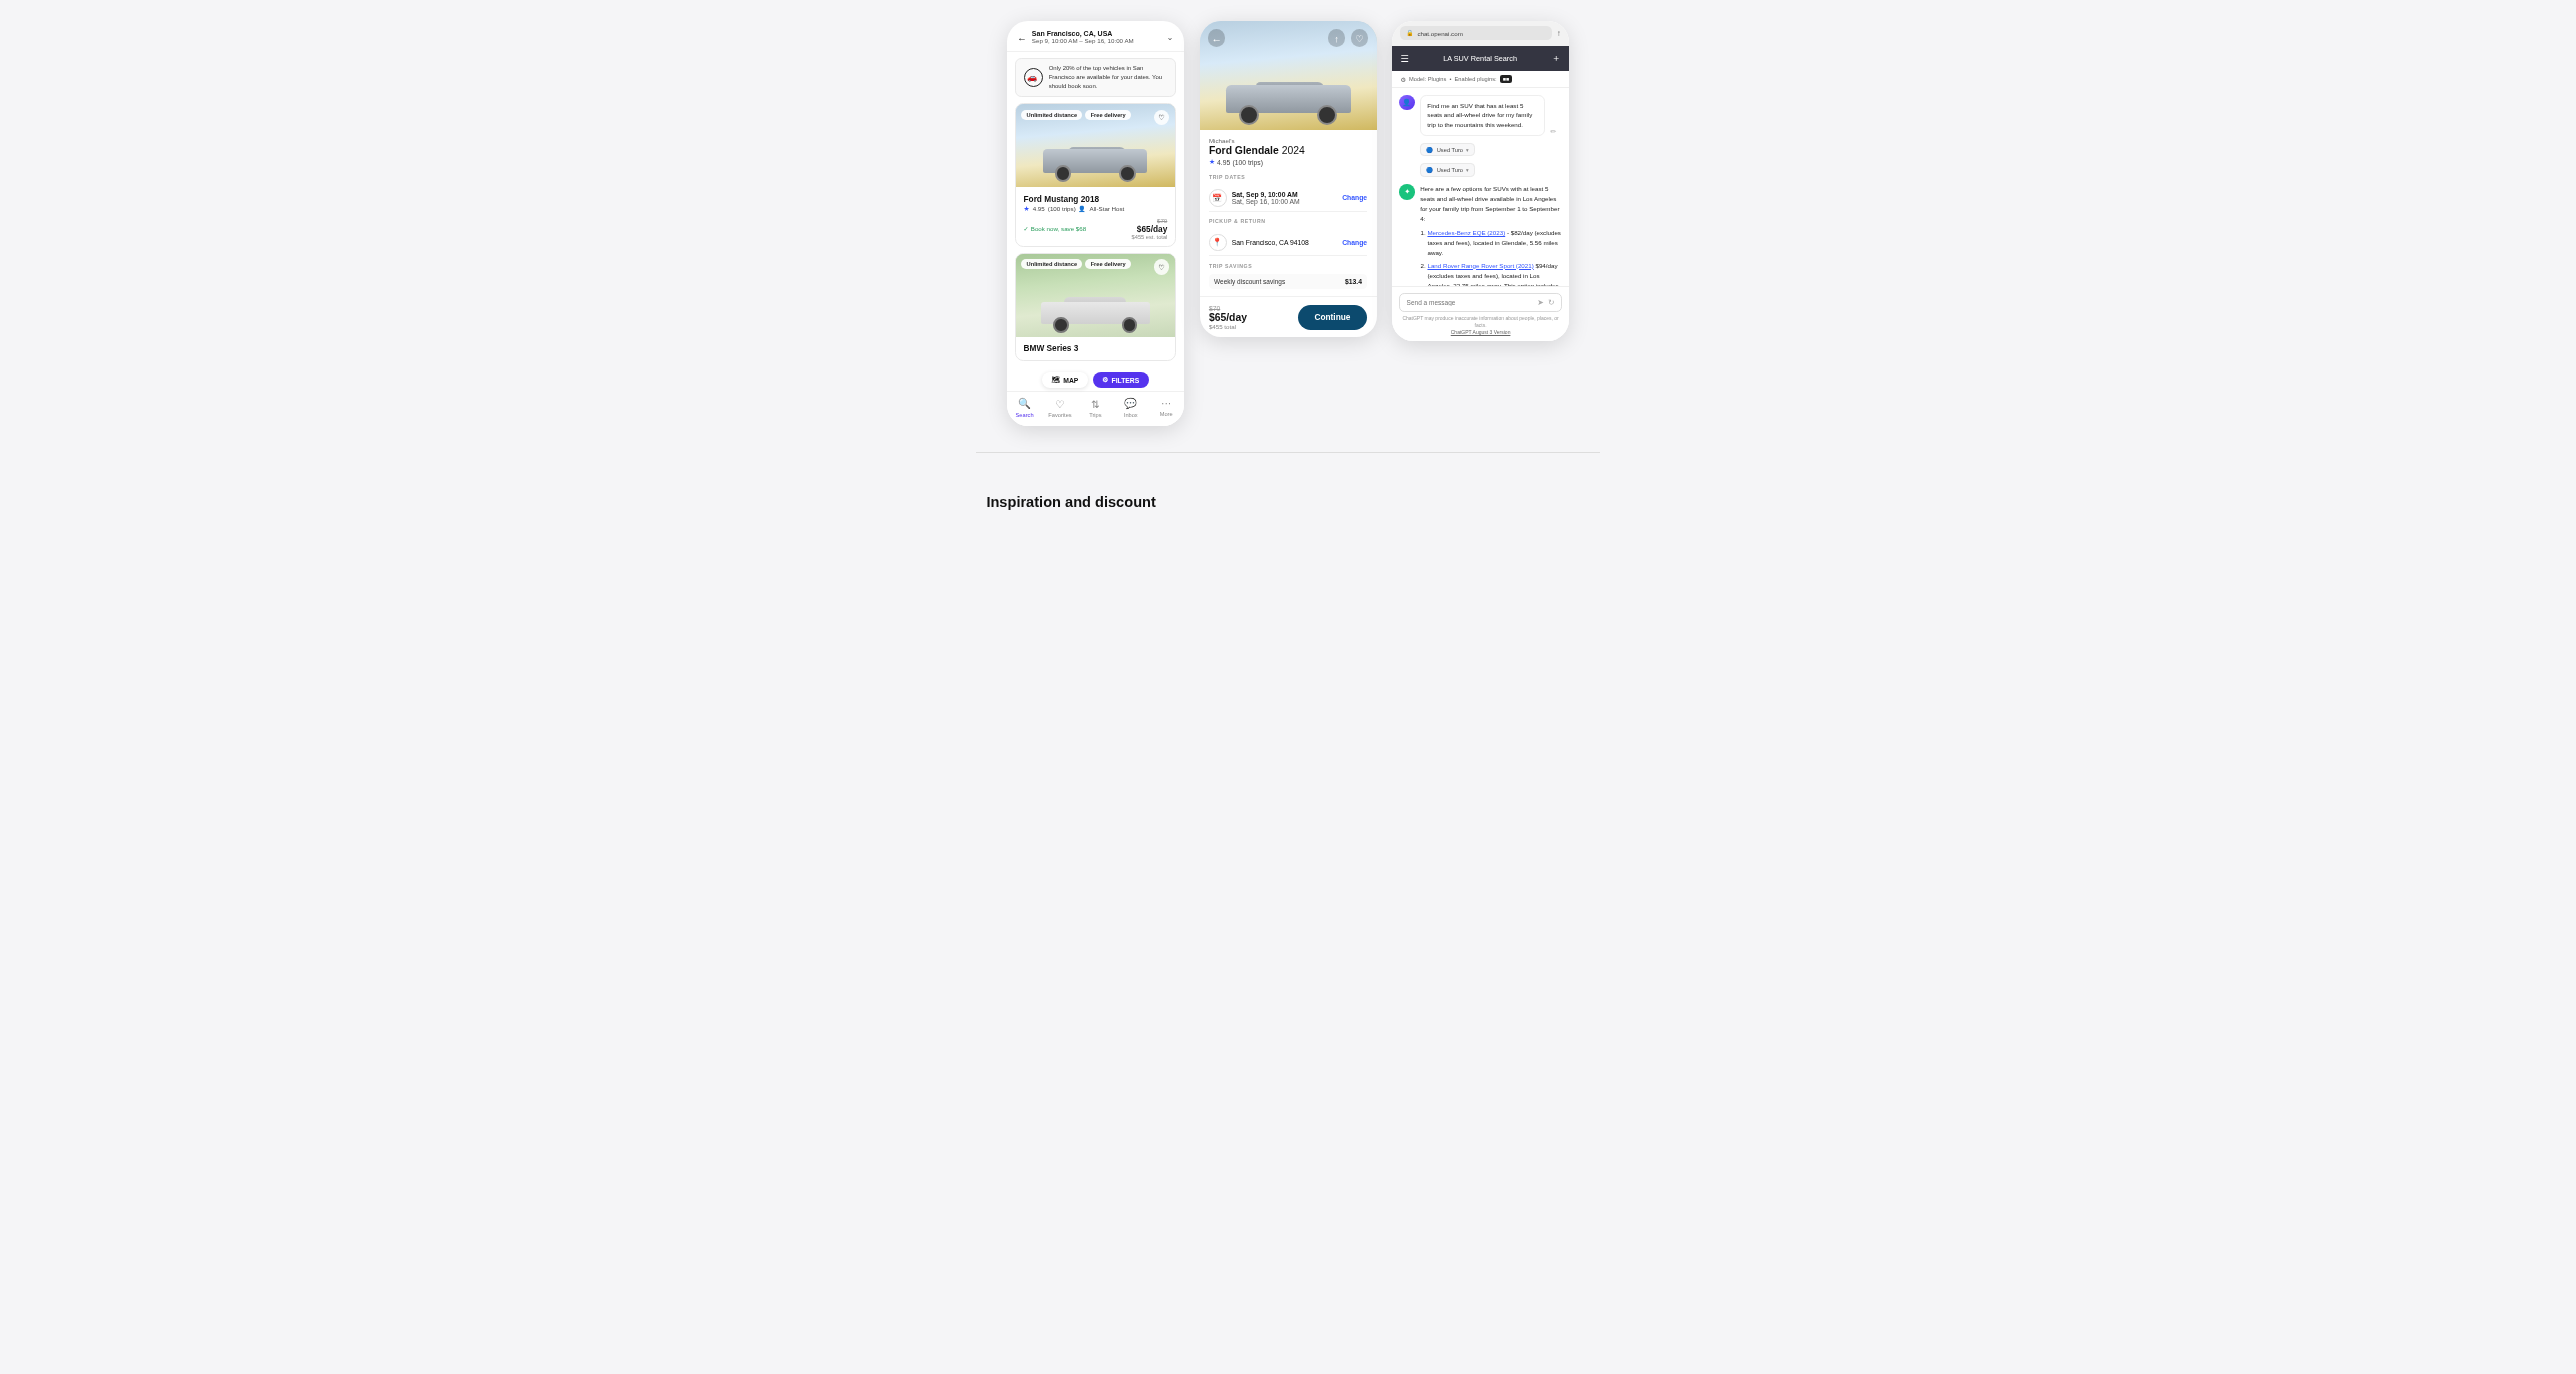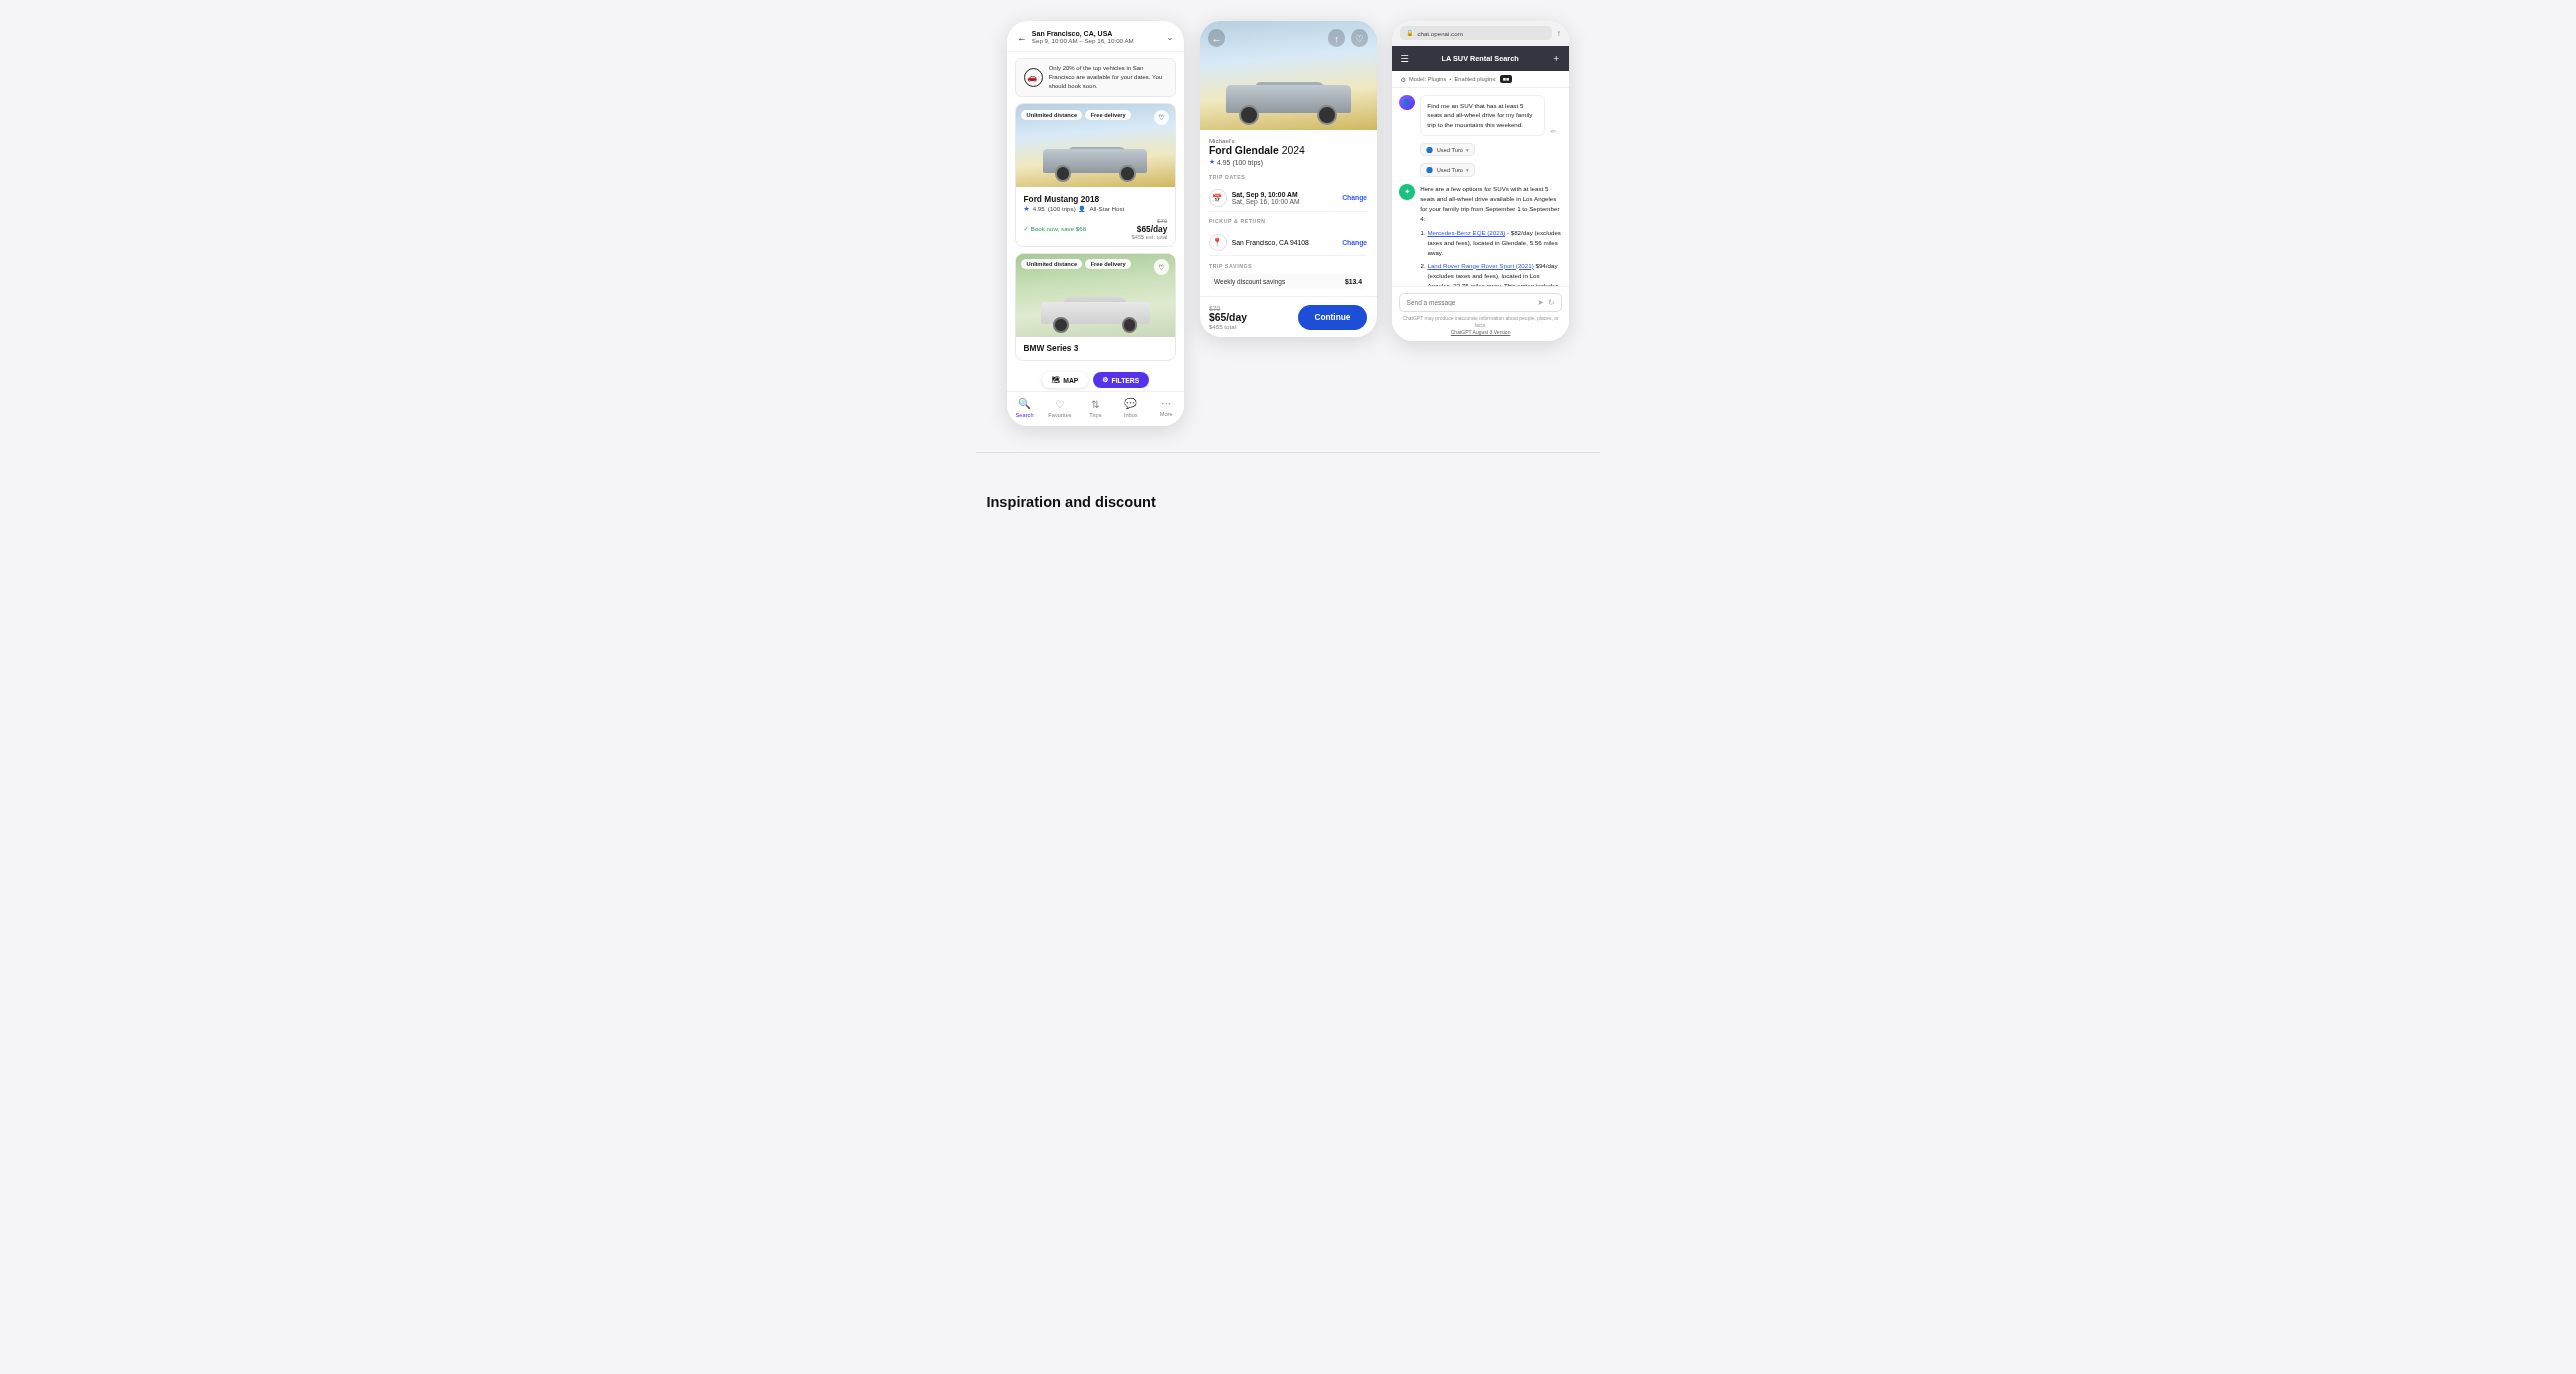--- a/index.html
+++ b/index.html
@@ -238,21 +238,21 @@
       display: flex;
       align-items: center;
       justify-content: space-between;
       padding: 7.3px 9.4px;
       border-top: 0.5px solid #f0f0f0;
     }
     .p2-price-block .price-crossed { font-size: 6.8px; color: #999; text-decoration: line-through; }
     .p2-price-block .price-big { font-size: 10.4px; font-weight: 800; color: #111; }
     .p2-price-block .price-sub { font-size: 6.2px; color: #888; }
     .continue-btn {
-      background: #1d4ed8;
+      background: #0c4a6e;
       color: #fff;
       border: none;
       border-radius: 15.6px;
       padding: 7.3px 16.7px;
       font-size: 8.3px;
       font-weight: 700;
       cursor: pointer;
     }
 
     
@@ -278,21 +278,21 @@
     .p3-share { font-size: 8.3px; color: #555; cursor:pointer; }
 
     .p3-chat-header {
       background: #343541;
       color: #fff;
       display: flex;
       align-items: center;
       justify-content: space-between;
       padding: 6.2px 8.3px;
     }
-    .p3-chat-title { font-size: 7.3px; font-weight: 700; flex: 1; text-align: center; }
+    .p3-chat-title { font-size: 7.3px; font-weight: 400; flex: 1; text-align: center; }
     .p3-menu-icon { font-size: 9.4px; cursor: pointer; }
     .p3-plus-icon { font-size: 9.4px; cursor: pointer; font-weight: 300; }
 
     .p3-model-bar {
       background: #fff;
       padding: 4.2px 8.3px;
       display: flex;
       align-items: center;
       gap: 3.1px;
       font-size: 5.7px;

